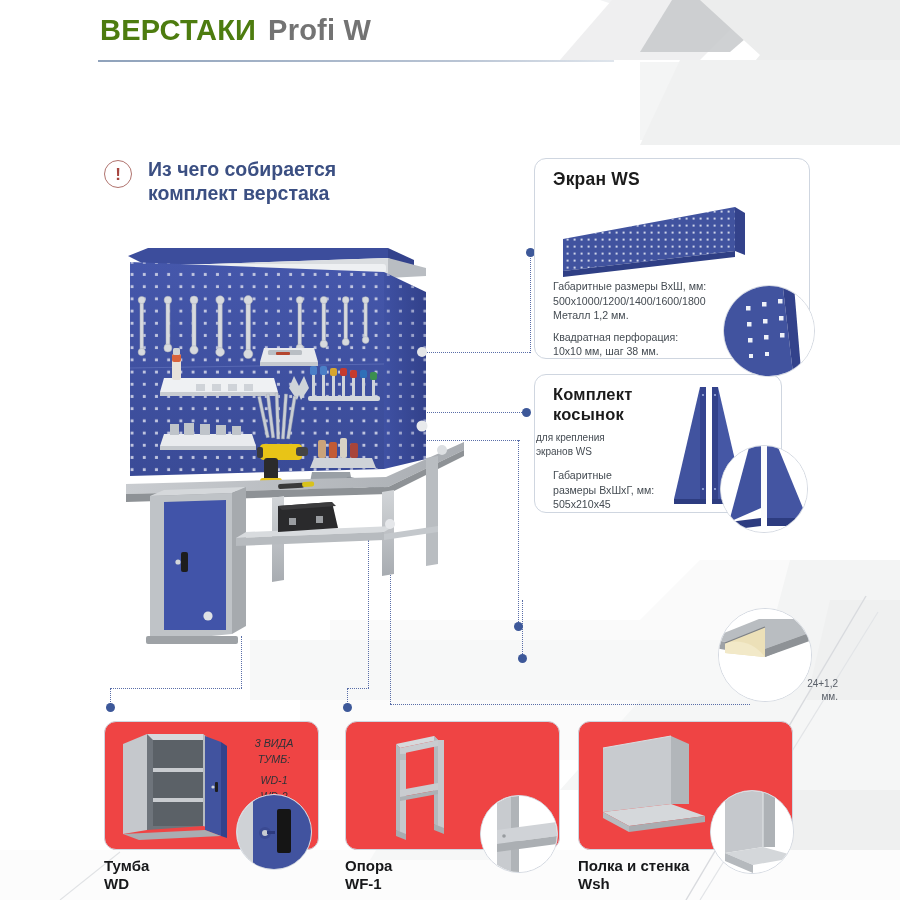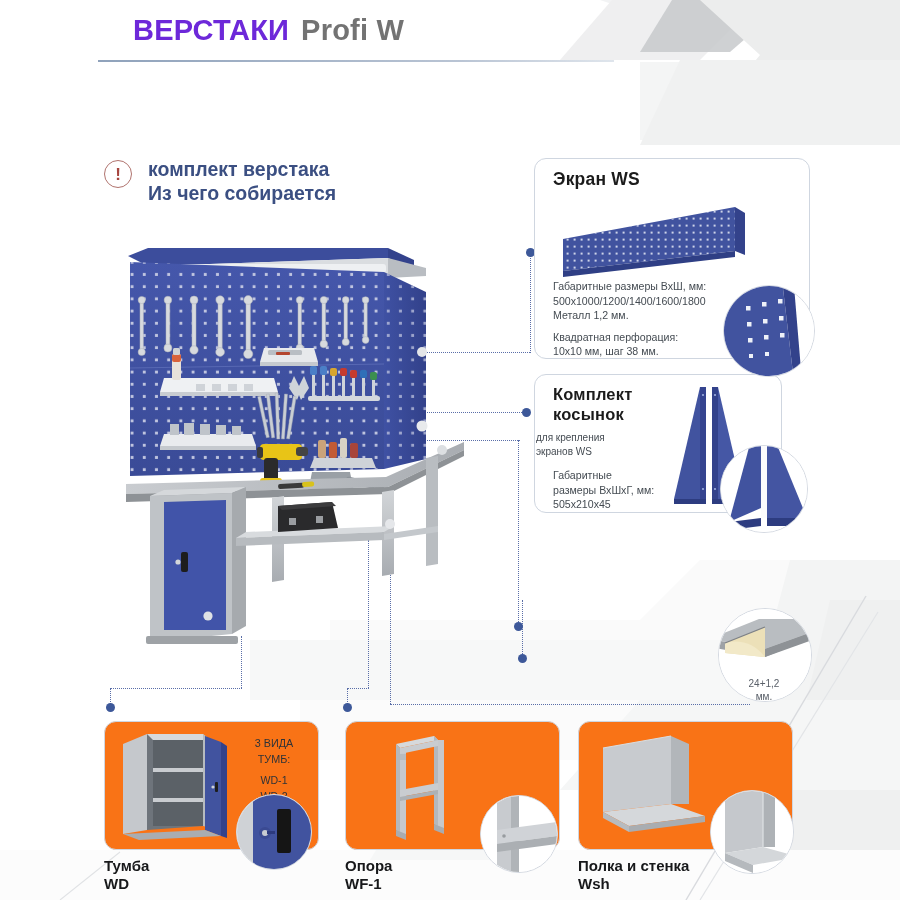--- a/index.html
+++ b/index.html
@@ -11,21 +11,21 @@
     position:relative;
   }
   .page{position:absolute;inset:0;width:900px;height:900px;overflow:hidden;}
 
   
   .bg{position:absolute;inset:0;z-index:0;pointer-events:none;}
 
   
   .header{position:absolute;left:0;top:0;width:900px;height:80px;z-index:5;}
   .title{position:absolute;left:100px;top:14px;font-size:29px;font-weight:bold;letter-spacing:.2px;white-space:nowrap;}
-  .title .t1{color:#6d28d9;margin-left:33px;}
+  .title .t1{color:#4d7c0f;}
   .title .t2{color:#737373;margin-left:12px;}
   .rule{position:absolute;left:98px;top:60px;width:516px;height:2px;
         background:linear-gradient(to right,#8fa2bb 0%,#b9c4d4 70%,#dfe5ec 100%);}
 
   
   .sec-head{position:absolute;left:104px;top:158px;z-index:6;display:flex;align-items:flex-start;}
   .warn-icon{width:26px;height:26px;border-radius:50%;border:1.6px solid #b0736e;
              display:flex;align-items:center;justify-content:center;margin-top:2px;flex:0 0 auto;}
   .warn-icon span{color:#a6453f;font-size:17px;font-weight:bold;line-height:1;}
   .sec-head .txt{margin-left:16px;color:#3b4f82;font-weight:bold;font-size:19.5px;line-height:1.22;}
@@ -54,21 +54,21 @@
   #card-wt .card-title{position:absolute;left:18px;top:9px;font-size:17.5px;}
   #card-wt .spec{position:absolute;left:18px;top:92px;width:205px;}
   #card-wt .shape{position:absolute;left:20px;top:36px;width:205px;height:58px;}
 
   
   .bubble{position:absolute;border-radius:50%;overflow:hidden;background:#fff;
           border:1.2px solid #d4d9e1;z-index:7;}
   .bubble-cap{position:absolute;z-index:8;color:#5a6069;font-size:10px;text-align:center;line-height:1.25;}
 
   
-  .bcard{position:absolute;background:#f97316;border:1.3px solid #cfd6e0;border-radius:12px;z-index:5;}
+  .bcard{position:absolute;background:#ef4444;border:1.3px solid #cfd6e0;border-radius:12px;z-index:5;font-style:italic;}
   .bcard-label{position:absolute;font-weight:bold;color:#17181a;font-size:15px;line-height:1.22;z-index:8;}
 
   #bc-wd{left:104px;top:721px;width:213px;height:127px;}
   #bc-wf{left:345px;top:721px;width:213px;height:127px;}
   #bc-wsh{left:578px;top:721px;width:213px;height:127px;}
 
   .tumb-list{position:absolute;left:132px;top:14px;width:74px;text-align:center;
              color:#2f3338;font-size:10.6px;line-height:1.45;z-index:9;}
   .tumb-list .hdr{font-size:10.8px;margin-bottom:6px;}
   .dot{position:absolute;width:9px;height:9px;border-radius:50%;background:#3d5899;z-index:6;}
@@ -105,22 +105,22 @@
       <span class="t1">ВЕРСТАКИ</span><span class="t2">Profi W</span>
     </div>
     <div class="rule"></div>
   </div>
 
   <div class="sec-head">
     <div class="warn-icon">
         <span>!</span>
       </div>
     <div class="txt">
+      <div>Из чего собирается</div>
       <div>комплект верстака</div>
-      <div>Из чего собирается</div>
     </div>
   </div>
 
   <svg class="bench" viewBox="0 0 340 420">
     <defs>
       <linearGradient id="gPanel" x1="0" y1="0" x2="0" y2="1">
         <stop offset="0" stop-color="#4557ab"></stop>
           <stop offset="1" stop-color="#3a4b97"></stop>
       </linearGradient>
       <linearGradient id="gPanelR" x1="0" y1="0" x2="1" y2="0">
@@ -429,21 +429,21 @@
     <svg width="92" height="92" viewBox="0 0 92 92">
       <rect width="92" height="92" fill="#fff"></rect>
       <polygon points="-10,30 40,10 96,10 96,22 46,40" fill="#b9bdc1"></polygon>
       <polygon points="-10,30 -10,38 46,48 96,28 96,22 46,40" fill="#9ea2a6"></polygon>
       <path d="M6 34 L46 18 L46 48 L6 44 Z" fill="#ece0b8"></path>
       <path d="M6 34 Q30 28 46 48 L6 44 Z" fill="#f2e9c8"></path>
       <polygon points="46,40 96,22 96,30 46,48" fill="#8e9296"></polygon>
       <line x1="6" y1="34" x2="46" y2="18" stroke="#7d8186" stroke-width="1.2"></line>
     </svg>
   </div>
-  <div class="bubble-cap" style="left:718px;top:678px;width:92px;white-space:pre-line;">24+1,2
+  <div class="bubble-cap" style="left:746px;top:678px;width:92px;white-space:pre-line;text-align:right;">24+1,2
 мм.</div>
 
   <div class="bcard" id="bc-wd">
     <svg style="position:absolute;left:12px;top:8px;width:122px;height:110px;" viewBox="0 0 122 110">
       <polygon points="6,14 30,4 30,100 6,104" fill="#c5c8cc"></polygon>
       <polygon points="30,4 86,4 86,96 30,100" fill="#6e747b"></polygon>
       <polygon points="30,4 86,4 92,10 36,10" fill="#d6d9dc"></polygon>
       <polygon points="36,10 86,10 86,96 36,96" fill="#5b6167"></polygon>
       <rect x="36" y="38" width="50" height="4" fill="#c9ccd0"></rect>
       <rect x="36" y="68" width="50" height="4" fill="#c9ccd0"></rect>

